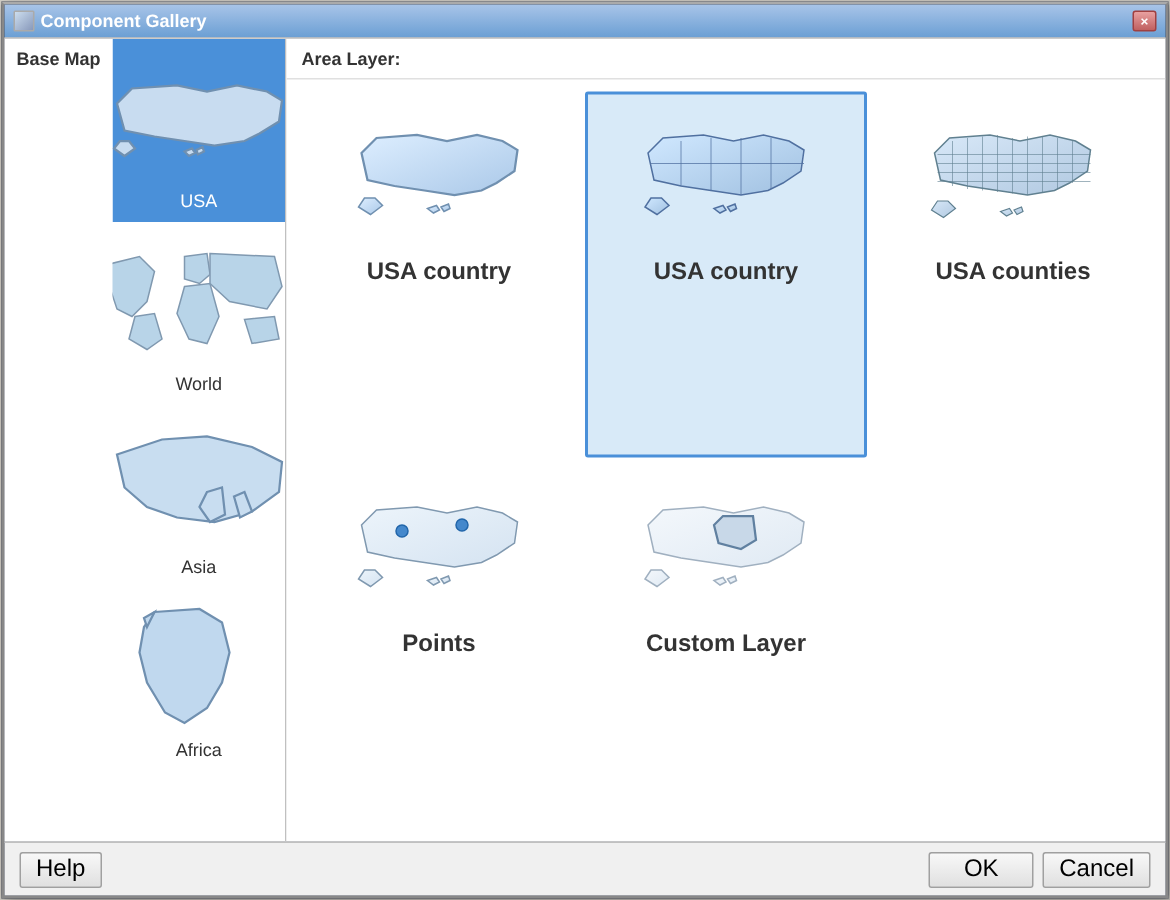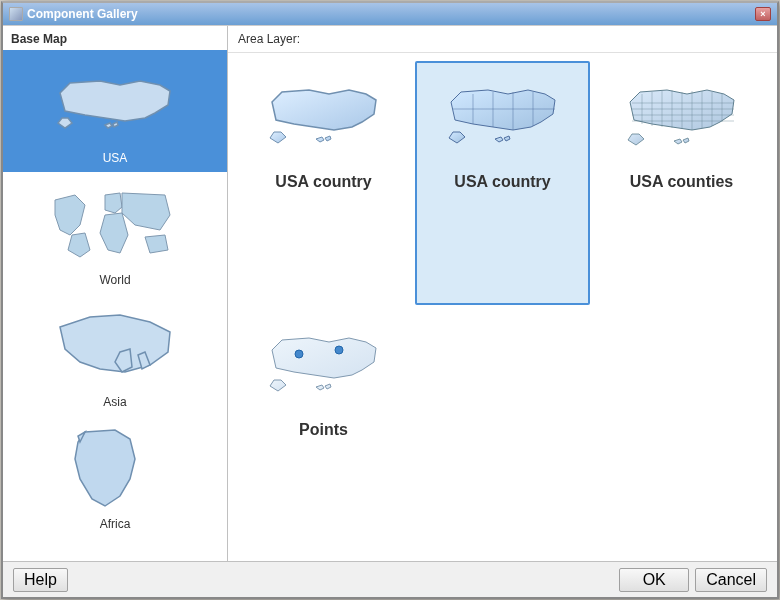--- a/index.html
+++ b/index.html
@@ -71,24 +71,24 @@
     .content-area {
       display: flex;
       flex: 1;
       overflow: hidden;
       background: #f5f5f5;
       border-top: 1px solid #ccc;
     }
 
     
     .sidebar {
-      width: 225px;
+      width: 188px;
       border-right: 1px solid #c0c0c0;
       display: flex;
-      flex-direction: column;
+      flex-direction: row;
       overflow: hidden;
       background: #ffffff;
     }
 
     .sidebar-header {
       padding: 6px 8px 4px 8px;
       font-weight: bold;
       color: #333;
       font-size: 12px;
     }
@@ -149,21 +149,21 @@
     .main-area {
       flex: 1;
       display: flex;
       flex-direction: column;
       overflow: hidden;
       background: #ffffff;
     }
 
     .main-header {
       padding: 6px 10px;
-      font-weight: normal;
+      font-weight: bold;
       color: #333;
       font-size: 12px;
       border-bottom: 1px solid #e0e0e0;
     }
 
     .gallery-grid {
       display: grid;
       grid-template-columns: repeat(3, 1fr);
       gap: 4px;
       padding: 8px;
@@ -436,20 +436,41 @@
               <circle cx="75" cy="28" r="4" fill="#4488cc" stroke="#2266aa" stroke-width="1"></circle>
 
               <path fill="url(#pointsGrad)" stroke="#8099b0" stroke-width="1" d="M10,58 L6,64 L14,69 L22,63 L17,58 Z"></path>
 
               <path fill="url(#pointsGrad)" stroke="#8099b0" stroke-width="1" d="M52,65 L58,63 L60,66 L56,68 Z M61,64 L66,62 L67,65 L63,67 Z"></path>
             </svg>
           </div>
           <div class="item-label">Points</div>
         </div>
 
+        <div class="gallery-item">
+          <div class="thumb">
+            <svg width="120" height="90" viewBox="0 0 120 90">
+              <defs>
+                <linearGradient id="customGrad" x1="0%" y1="0%" x2="100%" y2="100%">
+                  <stop offset="0%" style="stop-color:#e8f0f8;stop-opacity:0.5"></stop>
+                  <stop offset="100%" style="stop-color:#c0d4e8;stop-opacity:0.5"></stop>
+                </linearGradient>
+              </defs>
+
+              <path fill="url(#customGrad)" stroke="#a0b0c0" stroke-width="1" d="M8,28 L18,18 L45,16 L65,20 L85,16 L102,20 L112,26 L110,40 L98,48 L88,53 L70,56 L50,53 L30,50 L12,46 Z"></path>
+
+              <path fill="#c8d8e8" stroke="#6080a0" stroke-width="1.5" d="M58,22 L78,22 L80,38 L70,44 L55,40 L52,28 Z"></path>
+
+              <path fill="url(#customGrad)" stroke="#a0b0c0" stroke-width="1" d="M10,58 L6,64 L14,69 L22,63 L17,58 Z"></path>
+
+              <path fill="url(#customGrad)" stroke="#a0b0c0" stroke-width="1" d="M52,65 L58,63 L60,66 L56,68 Z M61,64 L66,62 L67,65 L63,67 Z"></path>
+            </svg>
+          </div>
+          <div class="item-label">Custom Layer</div>
+        </div>
 
       </div>
     </div>
   </div>
 
   <div class="bottom-bar">
     <button class="btn btn-help">Help</button>
     <div class="bottom-bar-right">
       <button class="btn">OK</button>
       <button class="btn">Cancel</button>

